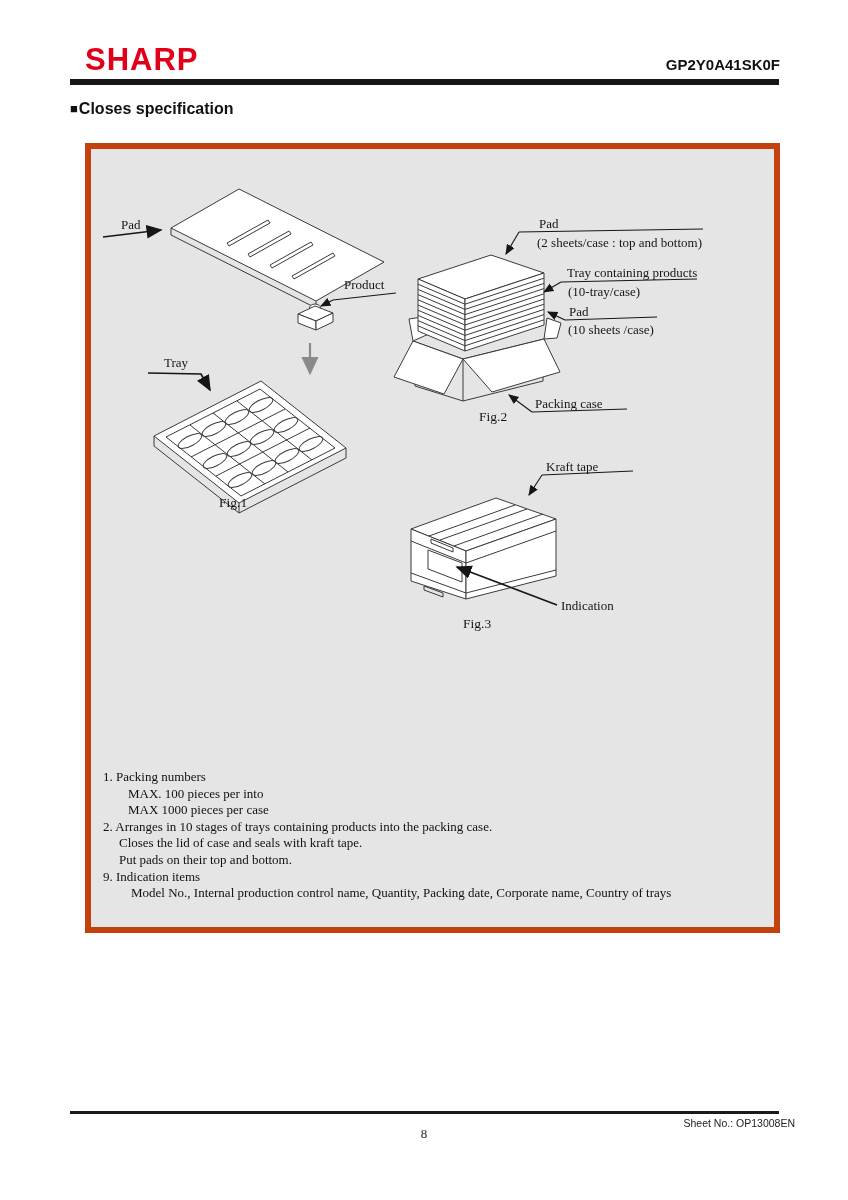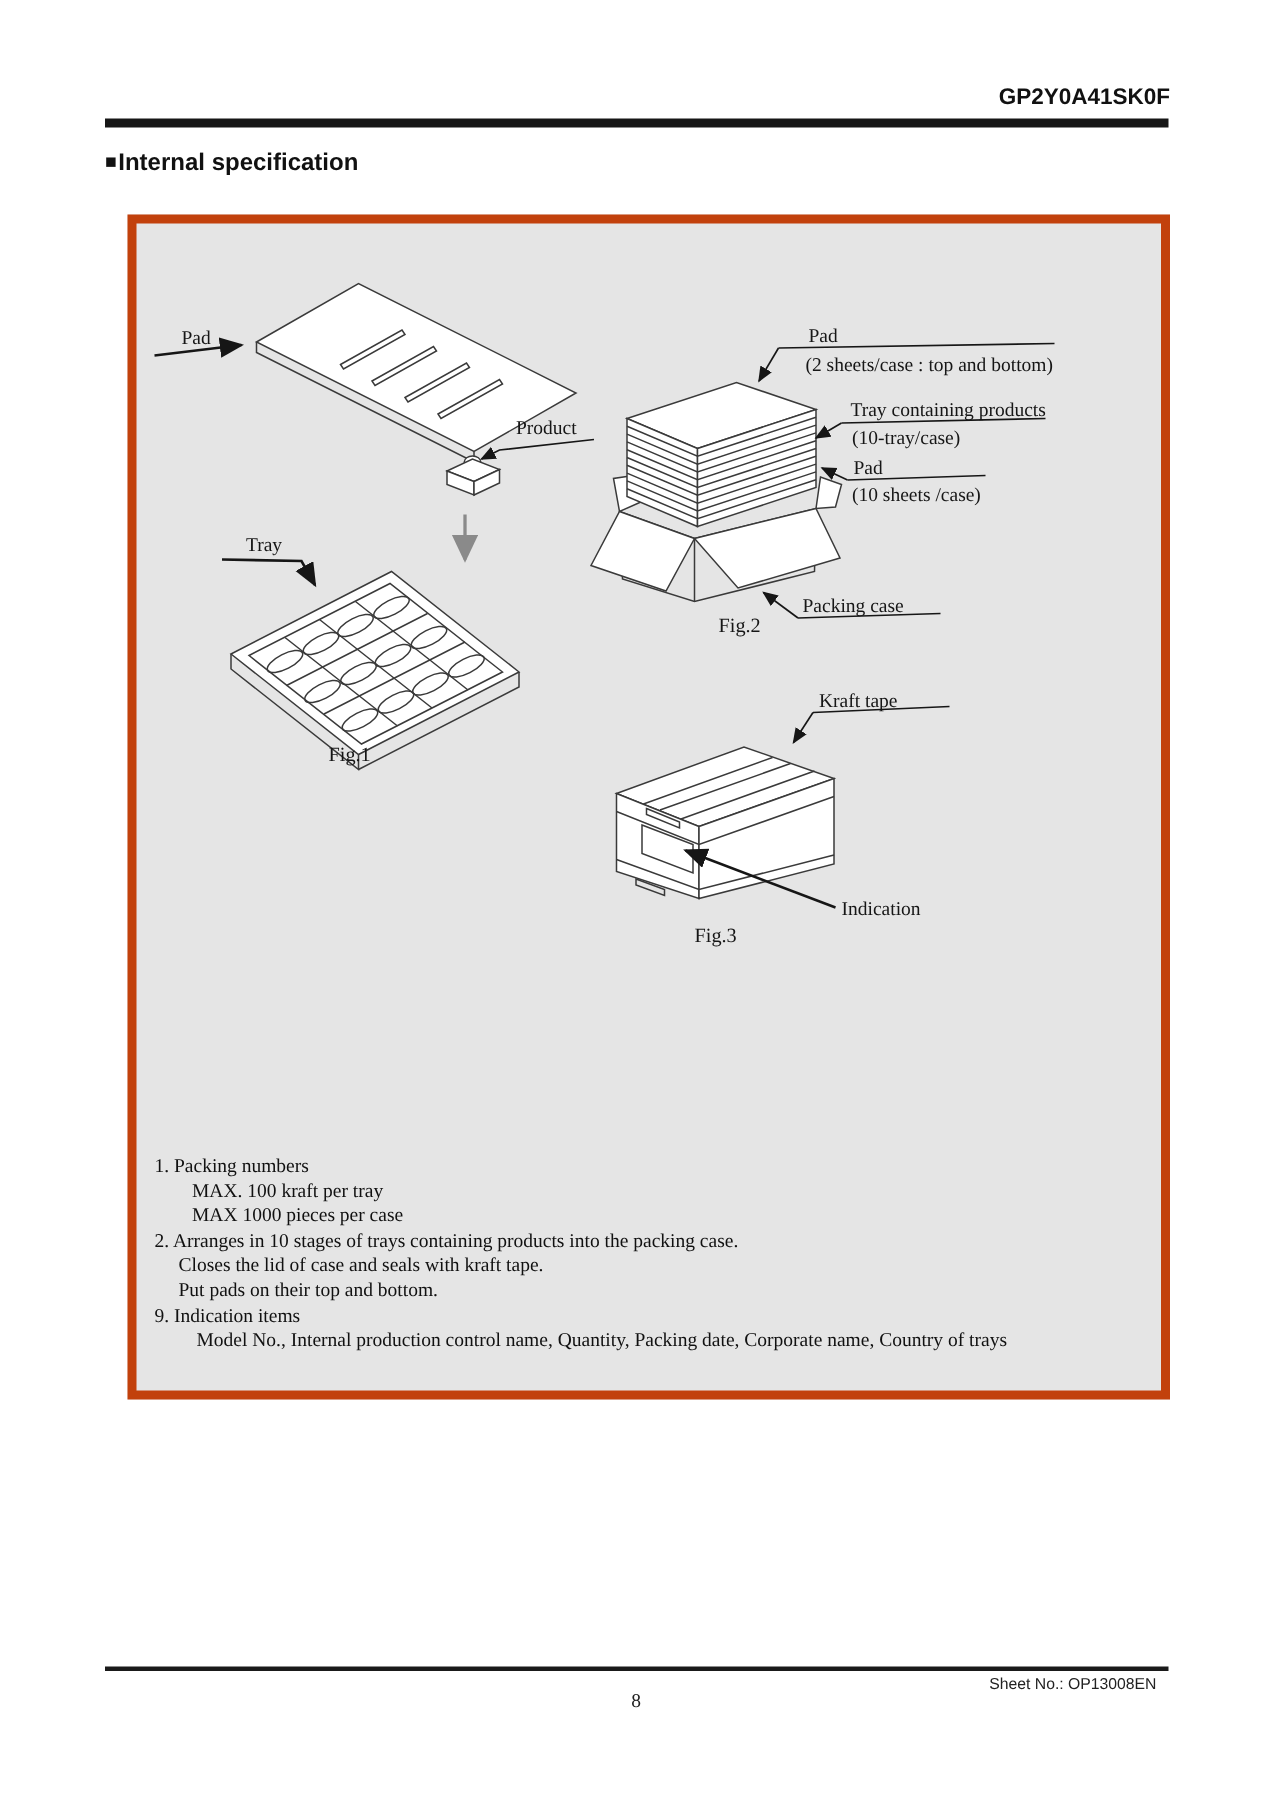--- a/index.html
+++ b/index.html
@@ -24,33 +24,34 @@
   .lbl{font-family:"Liberation Serif",serif;font-size:13px;fill:#161616;}
   .cap{font-family:"Liberation Serif",serif;font-size:13.5px;fill:#161616;}
   
   .notes{position:absolute;left:12px;top:620px;width:665px;}
   .note-line{font-family:"Liberation Serif",serif;font-size:13px;line-height:16.6px;
              color:#111;white-space:nowrap;}
   .lv0{margin-left:0;} .lvA{margin-left:25px;} .lvB{margin-left:16px;}
   .lvC{margin-left:25px;} .lvD{margin-left:28px;}
   
   .frule{position:absolute;left:70px;top:1111px;width:709px;height:2.5px;background:#1a1a1a;}
-  .sheetno{position:absolute;right:77px;top:1117px;font-family:"Liberation Sans",sans-serif;
+  .sheetno{position:absolute;right:53px;top:1117px;font-family:"Liberation Sans",sans-serif;
            font-size:10.5px;color:#222;}
   .pageno{position:absolute;left:404px;top:1126px;width:40px;text-align:center;
           font-family:"Liberation Serif",serif;font-size:13px;color:#222;}
 </style>
 </head>
 <body>
 
 <div class="page">
 
+  <div class="logo">SHARP</div>
   <div class="partno">GP2Y0A41SK0F</div>
   <div class="hrule"></div>
-  <div class="section"><span class="blt">■</span><span>Internal specification</span></div>
+  <div class="section"><span class="blt">■</span><span>Closes specification</span></div>
 
   <div class="figbox">
 
     <svg width="683" height="618" viewBox="0 0 683 618">
       <defs>
         <marker id="ah" markerWidth="11" markerHeight="9" refX="8.5" refY="4" orient="auto">
           <path d="M0,0 L9.5,4 L0,8 Z" fill="#161616"></path>
         </marker>
         <marker id="ahg" markerWidth="10" markerHeight="9" refX="7.5" refY="4" orient="auto">
           <path d="M0,0 L8.5,4 L0,8 Z" fill="#8a8a8a"></path>
@@ -164,21 +165,21 @@
       <text class="lbl" x="455" y="322">Kraft tape</text>
       <line class="ld" x1="451" y1="326" x2="542" y2="322"></line>
       <line class="ld" x1="451" y1="326" x2="438" y2="346" marker-end="url(#ah)"></line>
       <text class="lbl" x="470" y="461">Indication</text>
       <line class="ldt" x1="466" y1="456" x2="366" y2="418" marker-end="url(#ah)"></line>
       <text class="cap" x="372" y="479">Fig.3</text>
     </svg>
 
     <div class="notes">
       <div class="note-line lv0">1. Packing numbers</div>
-      <div class="note-line lvA">MAX. 100 kraft per tray</div>
+      <div class="note-line lvA">MAX. 100 pieces per into</div>
       <div class="note-line lvA">MAX 1000 pieces per case</div>
       <div class="note-line lv0">2. Arranges in 10 stages of trays containing products into the packing case.</div>
       <div class="note-line lvB">Closes the lid of case and seals with kraft tape.</div>
       <div class="note-line lvB">Put pads on their top and bottom.</div>
       <div class="note-line lv0">9. Indication items</div>
       <div class="note-line lvD">Model No., Internal production control name, Quantity, Packing date, Corporate name, Country of trays</div>
     </div>
   </div>
 
   <div class="frule"></div>

